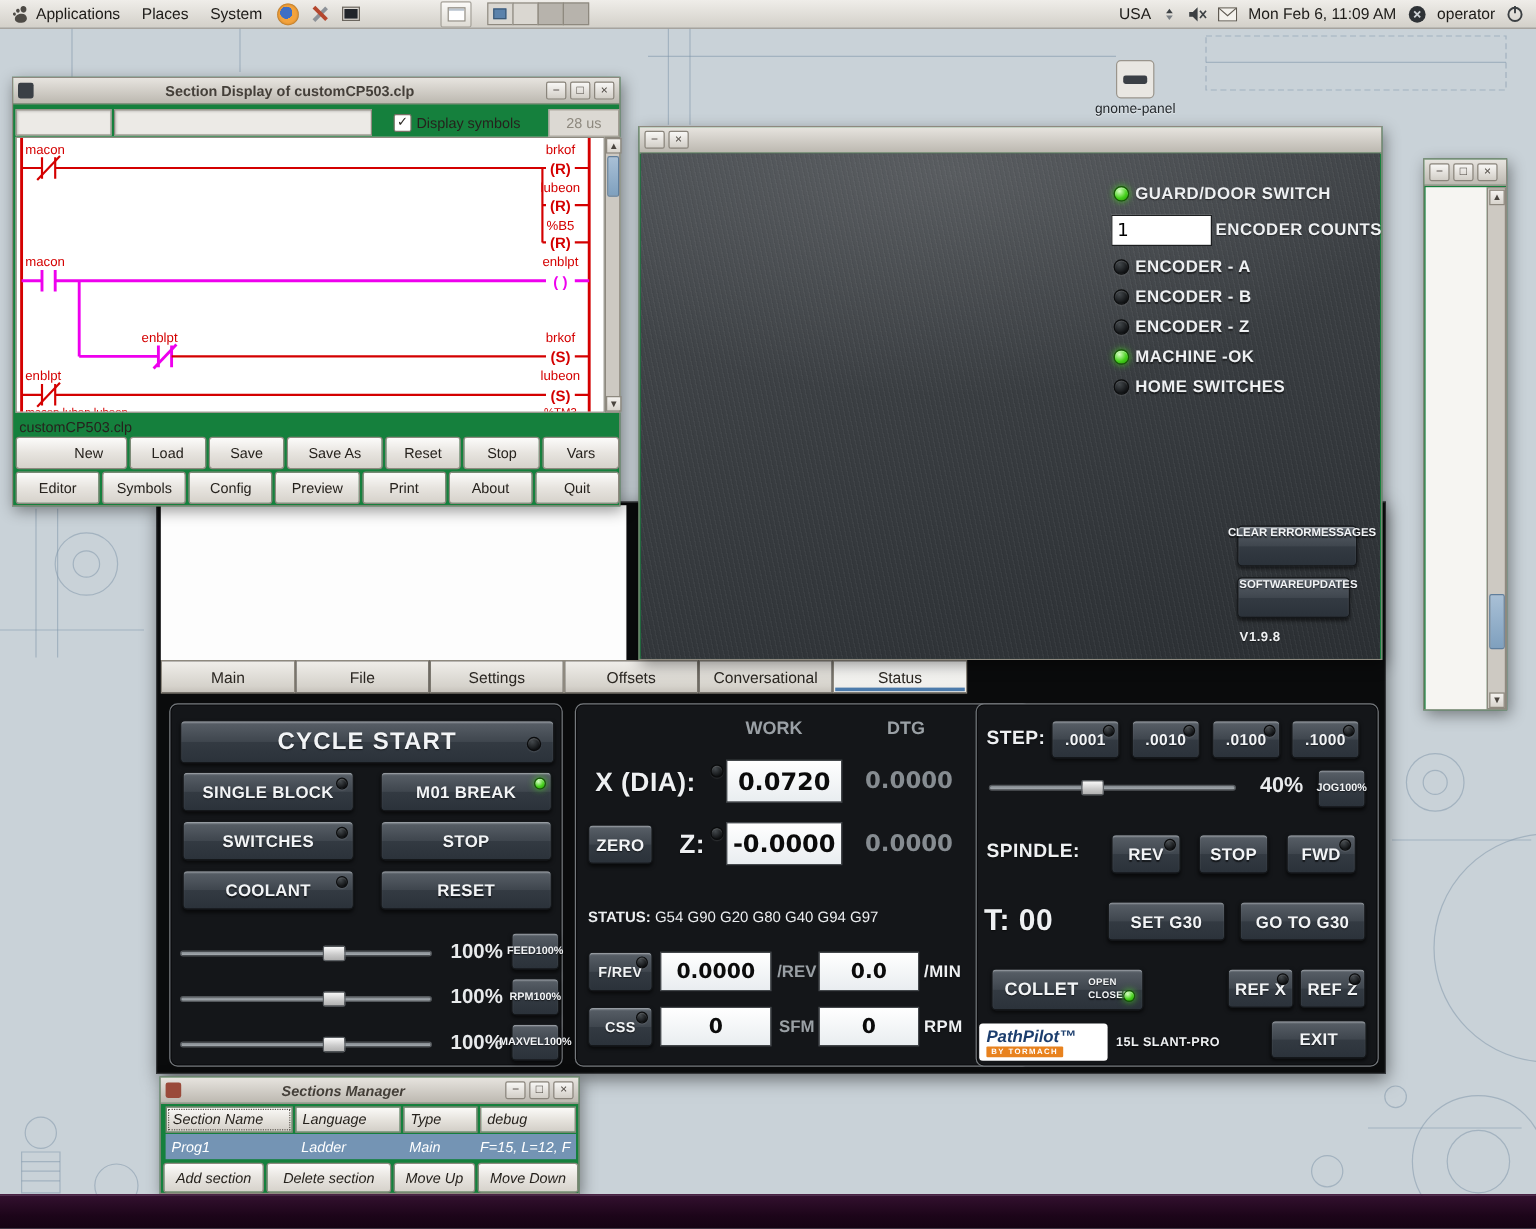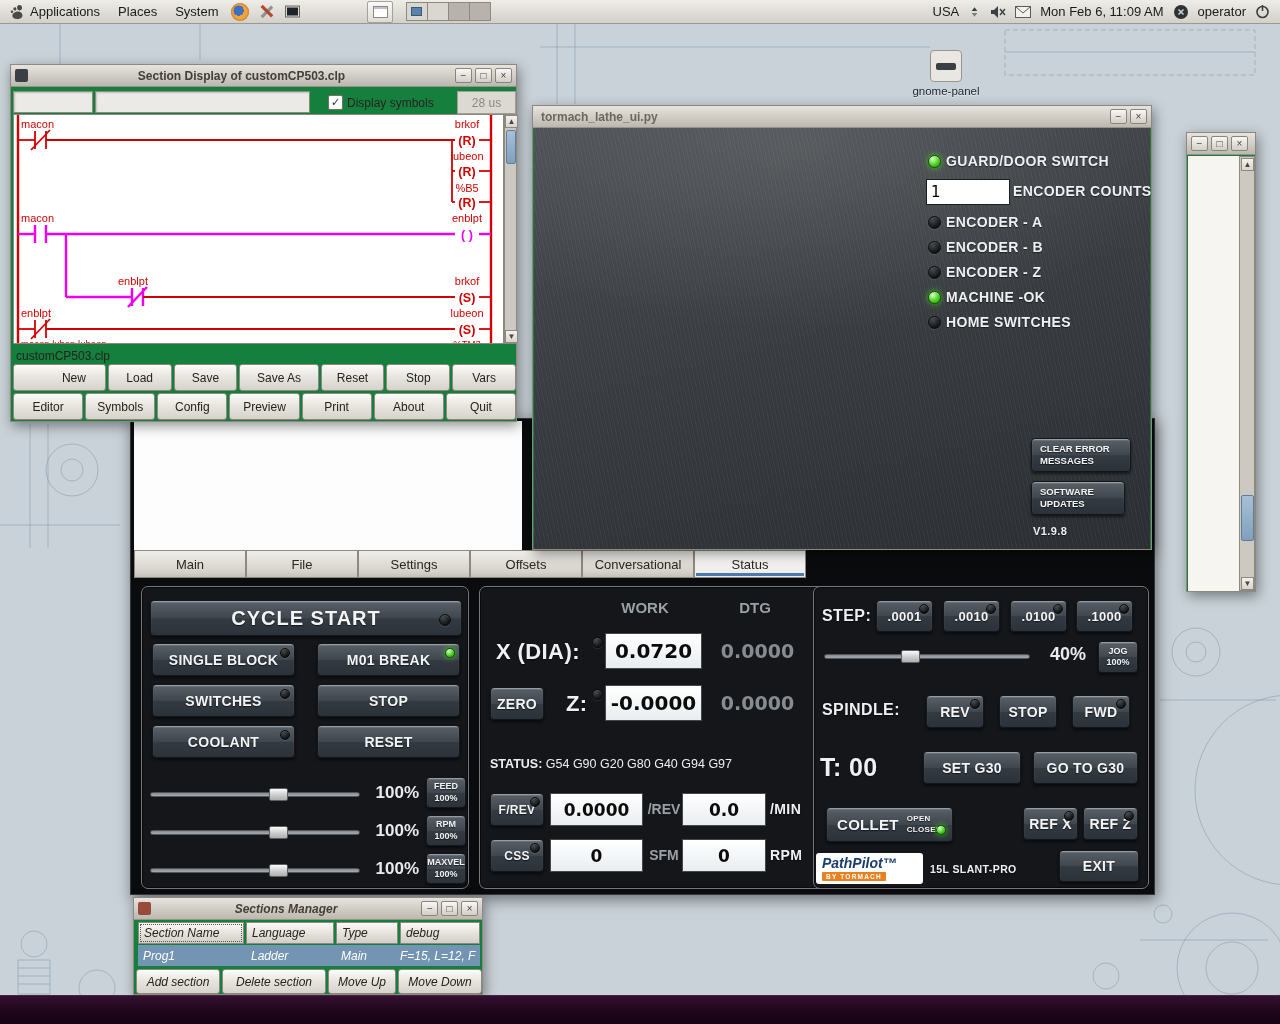--- a/index.html
+++ b/index.html
@@ -75,21 +75,21 @@
   .led{position:absolute;width:10px;height:10px;border-radius:50%;
     background:radial-gradient(circle at 35% 30%,#44494d,#101214 72%);
     border:1px solid #0b0c0d;box-shadow:inset 0 1px 1px rgba(255,255,255,.18),0 1px 1px rgba(255,255,255,.10);}
   .led.on{background:radial-gradient(circle at 35% 30%,#d6ffc2,#46d11c 55%,#1f9204);
     border-color:#145c02;box-shadow:0 0 6px rgba(70,220,30,.8),inset 0 1px 1px rgba(255,255,255,.4);}
   .tbtn{position:absolute;display:flex;align-items:center;justify-content:center;box-sizing:border-box;
     background:linear-gradient(180deg,#7b828a 0%,#555c64 8%,#3f464e 50%,#333a42 52%,#2b323a 100%);
     border:1px solid #14171a;border-radius:4px;color:#f2f4f6;font-weight:bold;font-size:14px;
     letter-spacing:.3px;text-shadow:0 1px 1px rgba(0,0,0,.6);
     box-shadow:0 2px 3px rgba(0,0,0,.55), inset 0 1px 1px rgba(255,255,255,.28);white-space:nowrap;}
-  .tbtn.small{flex-direction:column;font-size:9px;line-height:1.25;letter-spacing:0;}
+  .tbtn.small{flex-direction:row;font-size:9px;line-height:1.25;letter-spacing:0;}
   .dro{position:absolute;display:flex;align-items:center;justify-content:center;box-sizing:border-box;
     background:linear-gradient(#ffffff,#e9edf0);border:1px solid #44484c;color:#0b0b0b;
     font-weight:bold;font-family:"DejaVu Sans",sans-serif;}
   .dtgval{position:absolute;color:#868c91;font-weight:bold;font-family:"DejaVu Sans",sans-serif;text-align:center;}
   .grayhdr{position:absolute;color:#9aa0a5;font-weight:bold;text-align:center;}
   .panel{position:absolute;border:1px solid #75797d;border-radius:7px;background:#141619;
     box-shadow:inset 0 0 0 1px rgba(0,0,0,.55);box-sizing:border-box;}
   .track{position:absolute;height:5px;background:linear-gradient(#83898e,#a6acb1);
     border:1px solid #53575b;border-radius:3px;box-sizing:border-box;}
   .thumb{position:absolute;top:-5px;width:19px;height:13px;
@@ -435,21 +435,20 @@
     </div>
     <div class="tlabel" style="left:116px;top:276px;font-size:10.5px;">15L SLANT-PRO</div>
     <div class="tbtn" style="left:245px;top:263px;width:80px;height:32px;">
       <span>EXIT</span>
     </div>
   </div>
 </div>
 
 <div class="gwin" style="left:532px;top:105px;width:620px;height:445px;z-index:4;">
   <div class="tbar">
-    <span class="ttl ttl-inactive">tormach_lathe_ui.py</span>
     <span class="wbtn">−</span>
     <span class="wbtn">×</span>
   </div>
   <div class="abs metal" style="left:1px;top:22px;width:616px;height:421px;"></div>
 
   <span class="led on" style="left:395px;top:49px;width:11px;height:11px;"></span>
   <div class="tlabel" style="left:413px;top:47px;">GUARD/DOOR SWITCH</div>
 
   <input class="abs" style="left: 393px; top: 73px; width: 76px; height: 22px; border: 1px solid rgb(28, 30, 32); background: rgb(255, 255, 255); font: 15px &quot;DejaVu Sans&quot;, sans-serif; padding-left: 4px;" value="1">
   <div class="tlabel" style="left:480px;top:77px;">ENCODER COUNTS</div>

